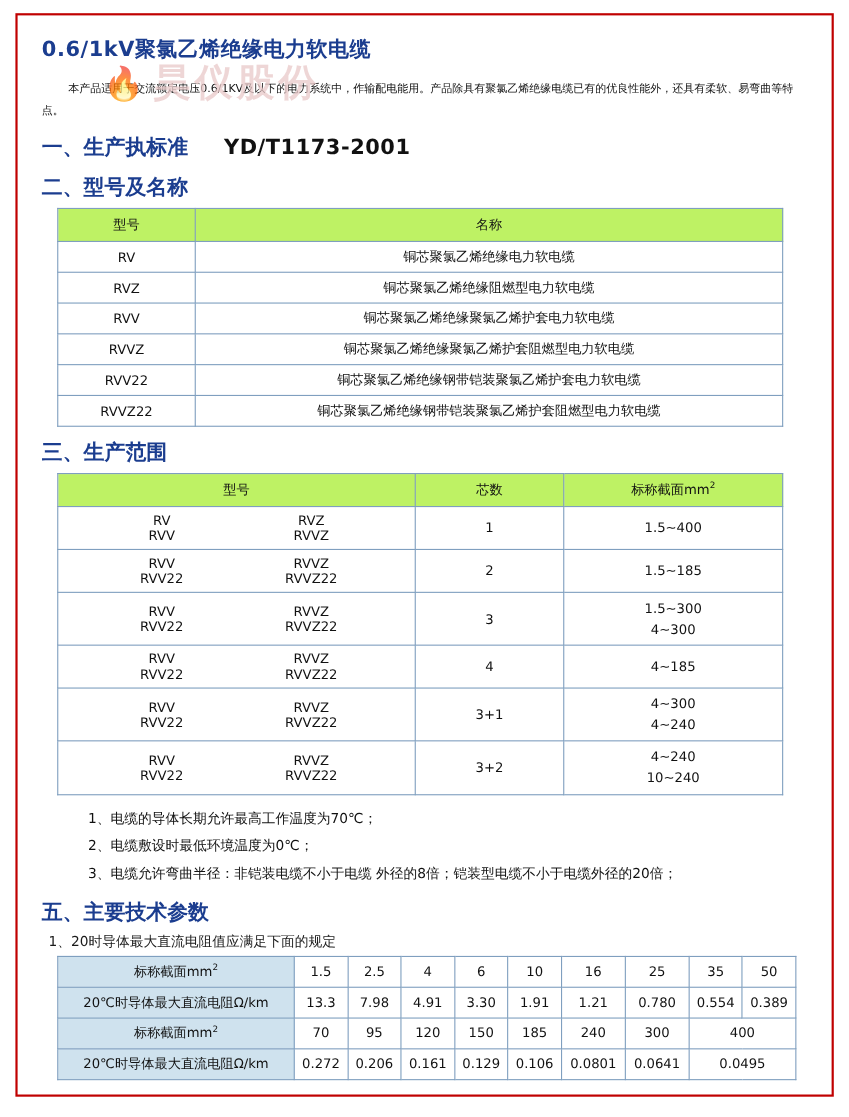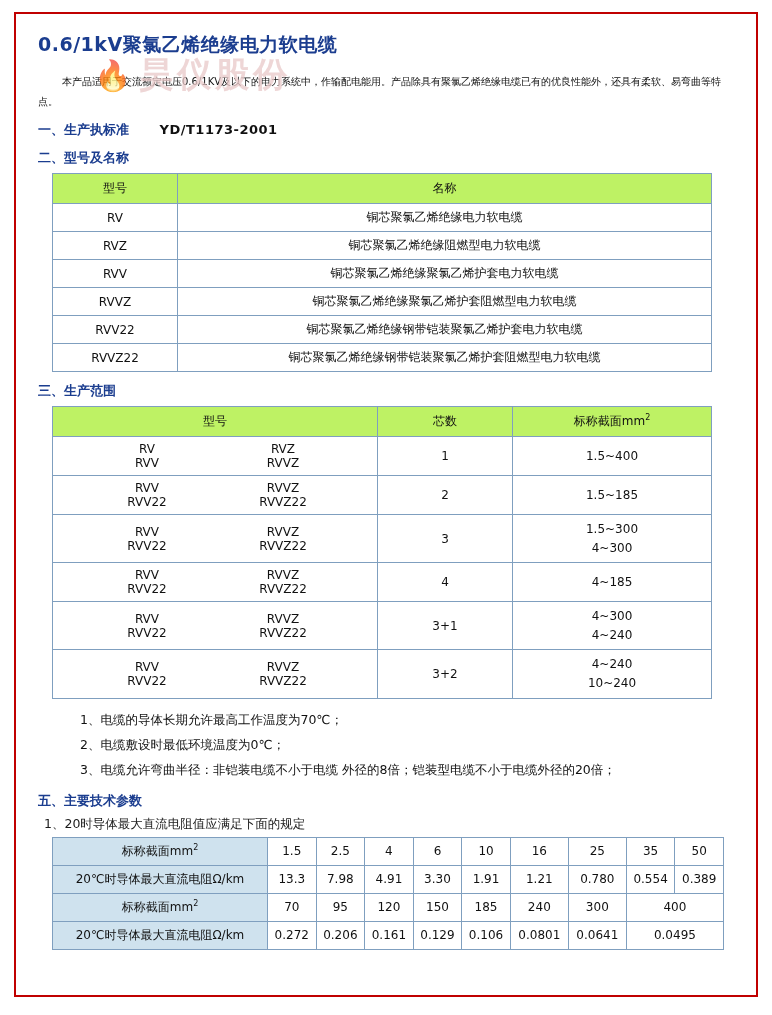--- a/index.html
+++ b/index.html
@@ -48,21 +48,21 @@
     margin-right:4px;
   }
   p.intro{
     font-size:10px;
     line-height:1.95;
     margin:0 0 10px 0;
     text-indent:24px;
     color:#111;
   }
   h2.sec{
-    font-size:13px;
+    font-size:19px;
     font-weight:bold;
     color:#1b3d8f;
     margin:10px 0 6px 0;
   }
   h2.sec .std{
     color:#111;
     font-weight:bold;
     margin-left:26px;
     letter-spacing:0.5px;
   }

